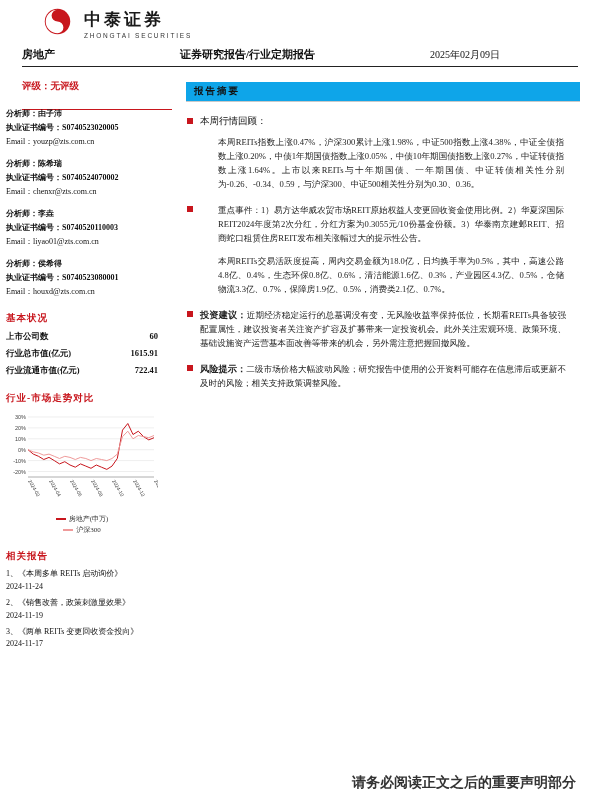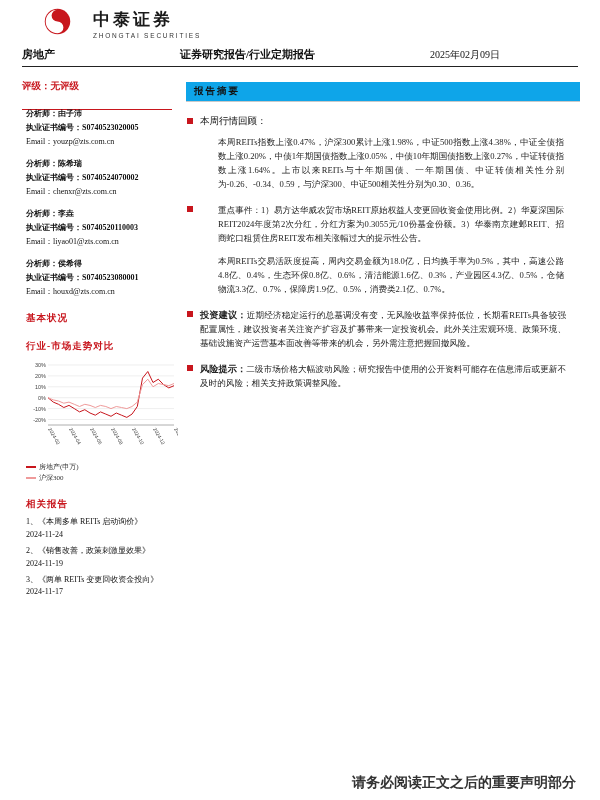--- a/index.html
+++ b/index.html
@@ -1,40 +1,40 @@
 <!DOCTYPE html>
 <html><head>
 <meta charset="utf-8">
 <style>
   *{margin:0;padding:0;box-sizing:border-box}
   html,body{width:600px;height:800px}
   body{position:relative;background:#fff;color:#111;font-family:"Liberation Serif",serif;overflow:hidden}
 
   .header{position:absolute;left:22px;right:22px;top:8px}
-  .brand{display:flex;align-items:center;gap:22px;margin-left:22px}
+  .brand{display:flex;align-items:center;gap:13px;margin-left:22px}
   .brand-text{display:flex;flex-direction:column}
   .brand-cn{font-size:17px;font-weight:bold;letter-spacing:3px;color:#1a1a1a;font-family:"Liberation Sans",sans-serif}
   .brand-en{font-size:6.5px;letter-spacing:1.8px;color:#333;margin-top:1px;font-family:"Liberation Sans",sans-serif}
   .titlerow{position:relative;height:24px;border-bottom:1.5px solid #222;margin-top:4px}
   .industry{position:absolute;left:0;bottom:4px;font-size:11px;font-weight:bold}
   .rtitle{position:absolute;left:158px;bottom:4px;font-size:11px;font-weight:bold}
   .rdate{position:absolute;left:408px;bottom:4px;font-size:10px}
 
   .rating{position:absolute;left:22px;top:80px;width:150px;color:#c8161d;font-weight:bold;
           font-size:9.5px;border-bottom:1.5px solid #c8161d;padding-bottom:16px}
 
-  .sidebar{position:absolute;left:26px;top:108px;width:152px}
+  .sidebar{position:absolute;left:6px;top:108px;width:152px}
   .analyst{margin-bottom:11px}
   .an-b{font-weight:bold;font-size:8px;margin-bottom:3px}
   .an-e{font-size:8px}
   .sb-sec{margin-top:15px}
   .sb-h{color:#c8161d;font-weight:bold;font-size:9.5px;margin-bottom:6px;letter-spacing:1px}
   .brow{display:flex;justify-content:space-between;font-size:8.5px;margin:5px 0;font-weight:600}
   #chart{line-height:0}
-  .lg{font-size:7px;color:#333;margin-top:1px}
+  .lg{font-size:7px;text-align:center;color:#333;margin-top:1px}
   .lg-sw{display:inline-block;width:10px;height:2px;vertical-align:middle;margin-right:3px}
   .rel-t{font-size:8px;margin-bottom:2px;line-height:1.35}
   .rel-d{font-size:8px;margin-bottom:7px}
 
   .main{position:absolute;left:186px;top:82px;width:394px}
   .sum-head{background:#0ea5e9;font-weight:bold;font-size:9.5px;padding:3px 8px;letter-spacing:2px;
             margin-bottom:13px;border-bottom:1px solid #c9c9c9}
   .msec{position:relative;margin-bottom:12px}
   .bullet{position:absolute;left:1px;top:3px;width:6px;height:6px;background:#c8161d}
   .mhead{font-weight:normal;font-size:9.5px;margin-left:14px;margin-bottom:7px}
@@ -91,20 +91,34 @@
      </div>
         <div class="analyst">
        <div class="an-b">分析师：侯希得</div>
        <div class="an-b">执业证书编号：S0740523080001</div>
        <div class="an-e">Email：houxd@zts.com.cn</div>
      </div>
       </div>
 
     <section class="sb-sec">
       <div class="sb-h">基本状况</div>
+      <div id="basic-rows">
+          <div class="brow">
+       <span>上市公司数</span>
+       <span>60</span>
+     </div>
+          <div class="brow">
+       <span>行业总市值(亿元)</span>
+       <span>1615.91</span>
+     </div>
+          <div class="brow">
+       <span>行业流通市值(亿元)</span>
+       <span>722.41</span>
+     </div>
+        </div>
     </section>
 
     <section class="sb-sec">
       <div class="sb-h">行业-市场走势对比</div>
       <div id="chart"><svg width="152" height="102" xmlns="http://www.w3.org/2000/svg">
             <line x1="22" y1="6.0" x2="148" y2="6.0" stroke="#e2e2e2" stroke-width="0.6"></line>
             <text x="20" y="8" font-size="5.5" text-anchor="end" fill="#444" font-family="Liberation Sans, sans-serif">30%</text>
             <line x1="22" y1="16.9" x2="148" y2="16.9" stroke="#e2e2e2" stroke-width="0.6"></line>
             <text x="20" y="18.9" font-size="5.5" text-anchor="end" fill="#444" font-family="Liberation Sans, sans-serif">20%</text>
             <line x1="22" y1="27.8" x2="148" y2="27.8" stroke="#e2e2e2" stroke-width="0.6"></line>

